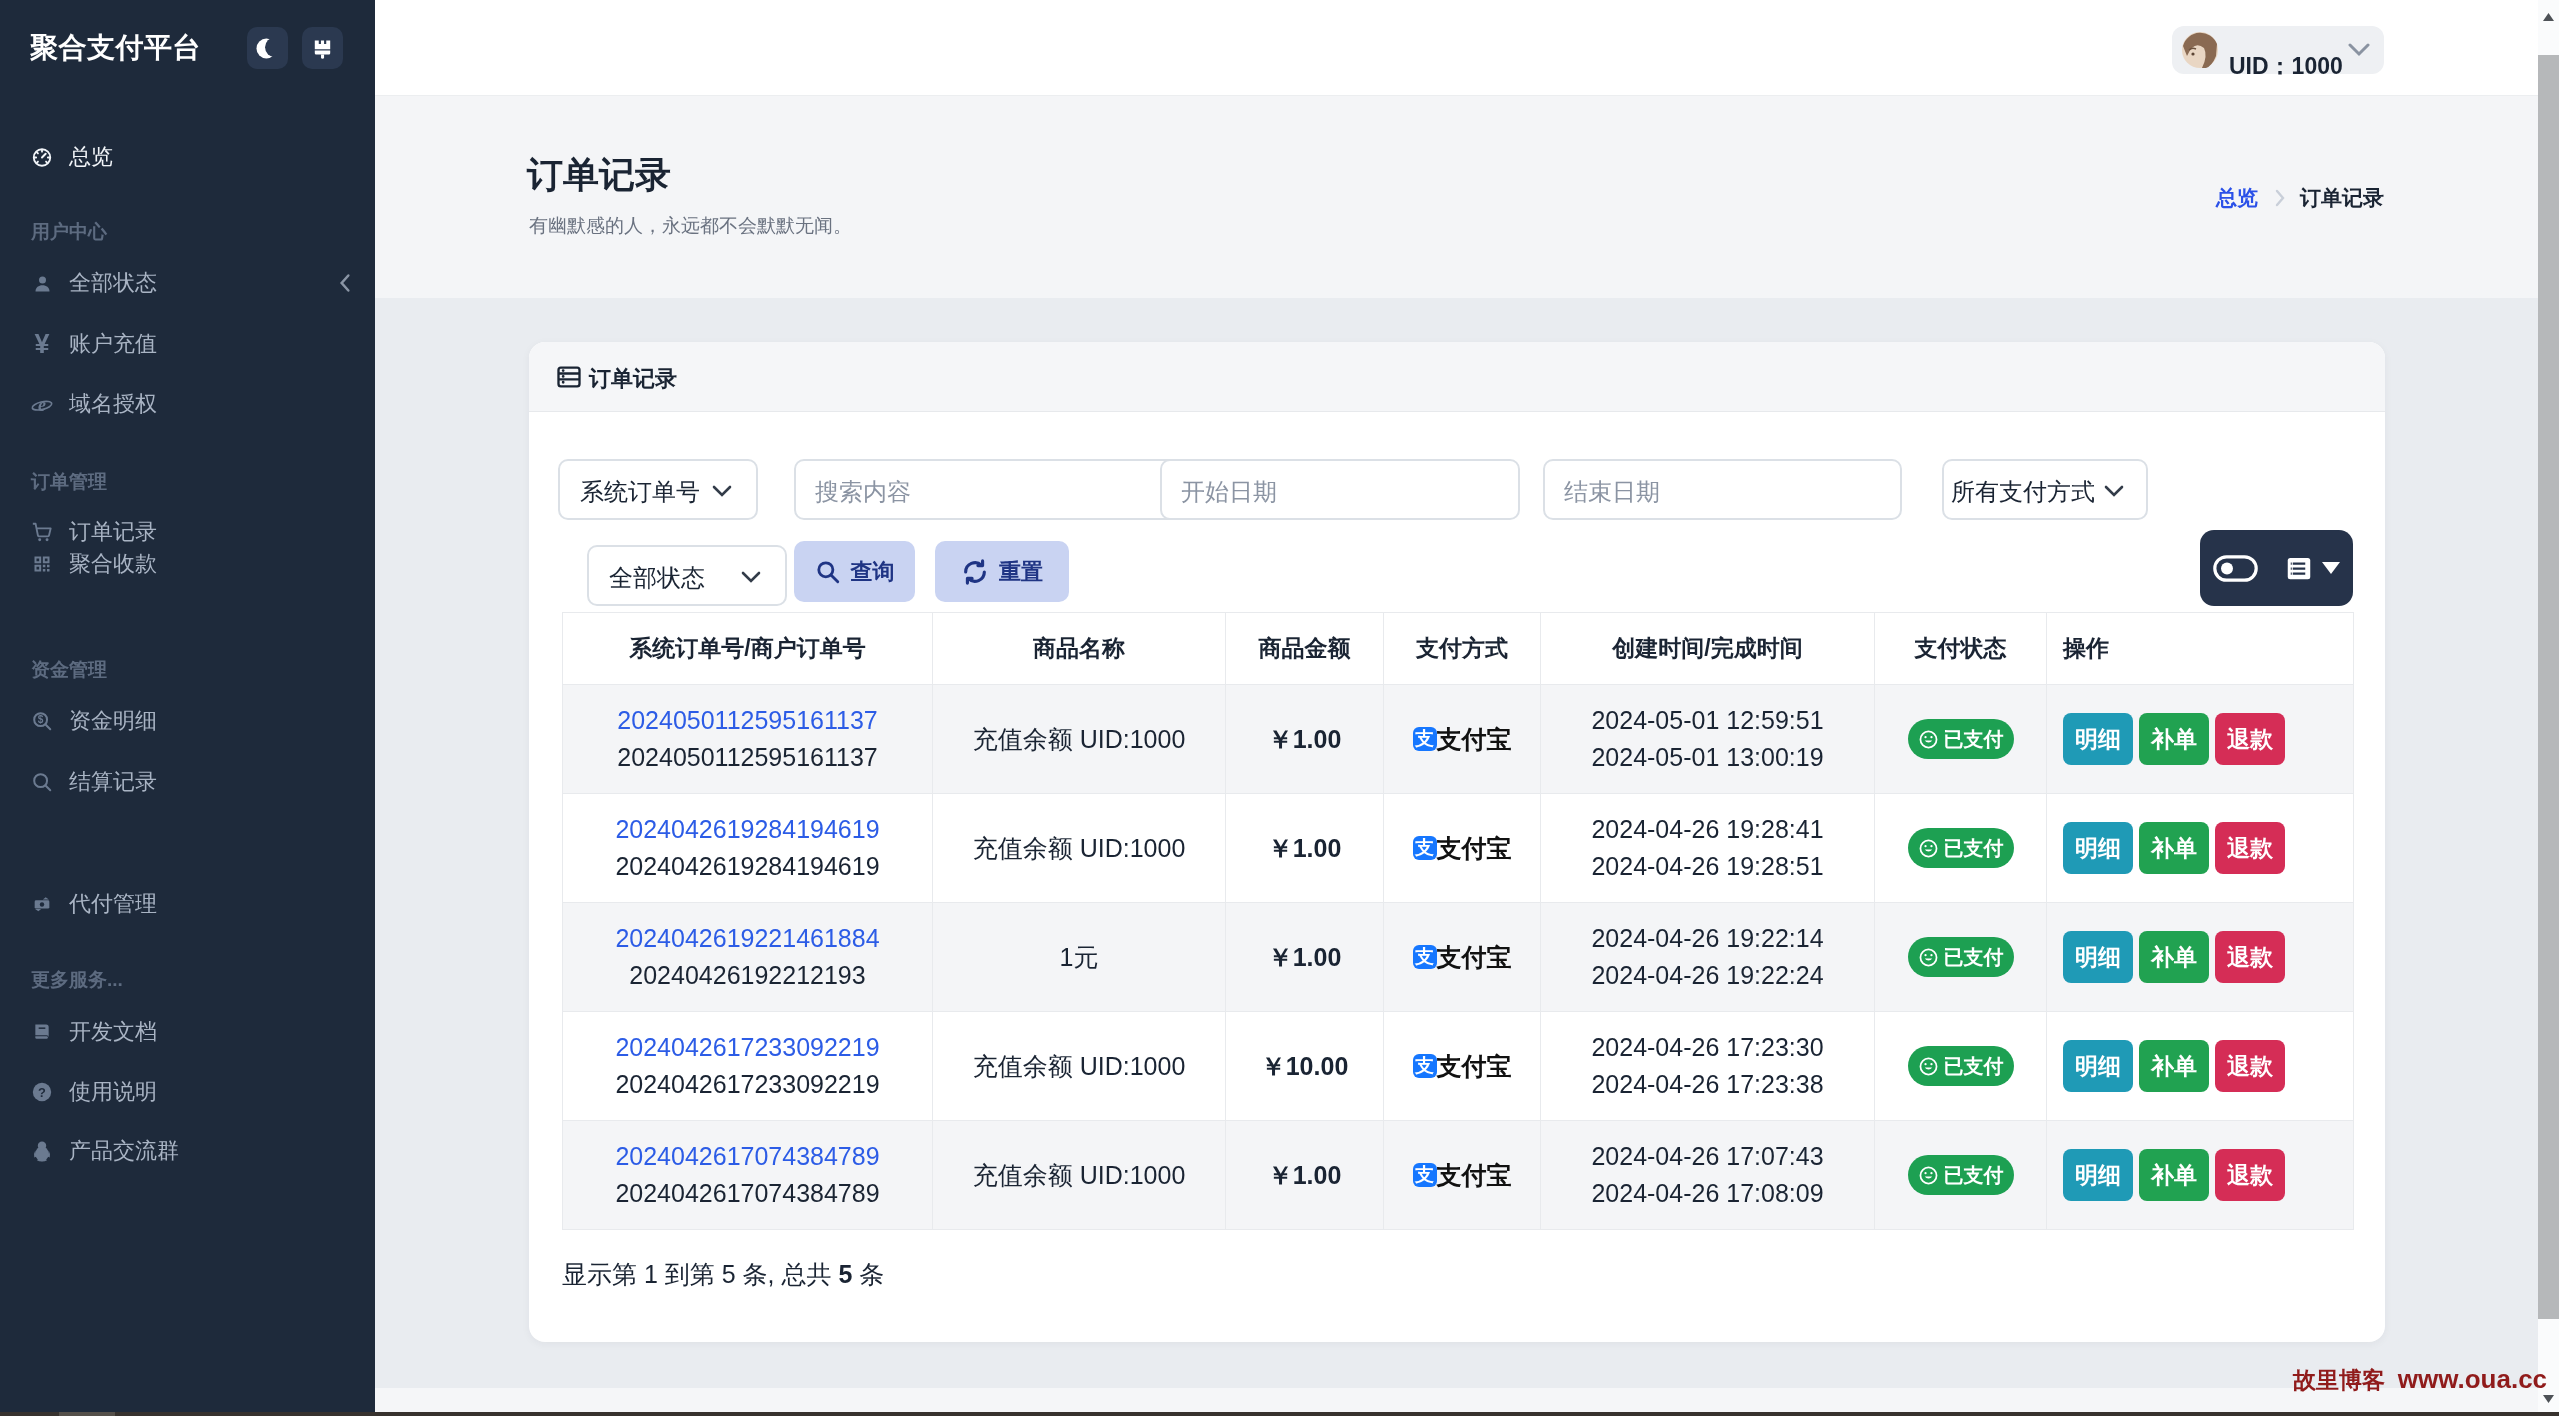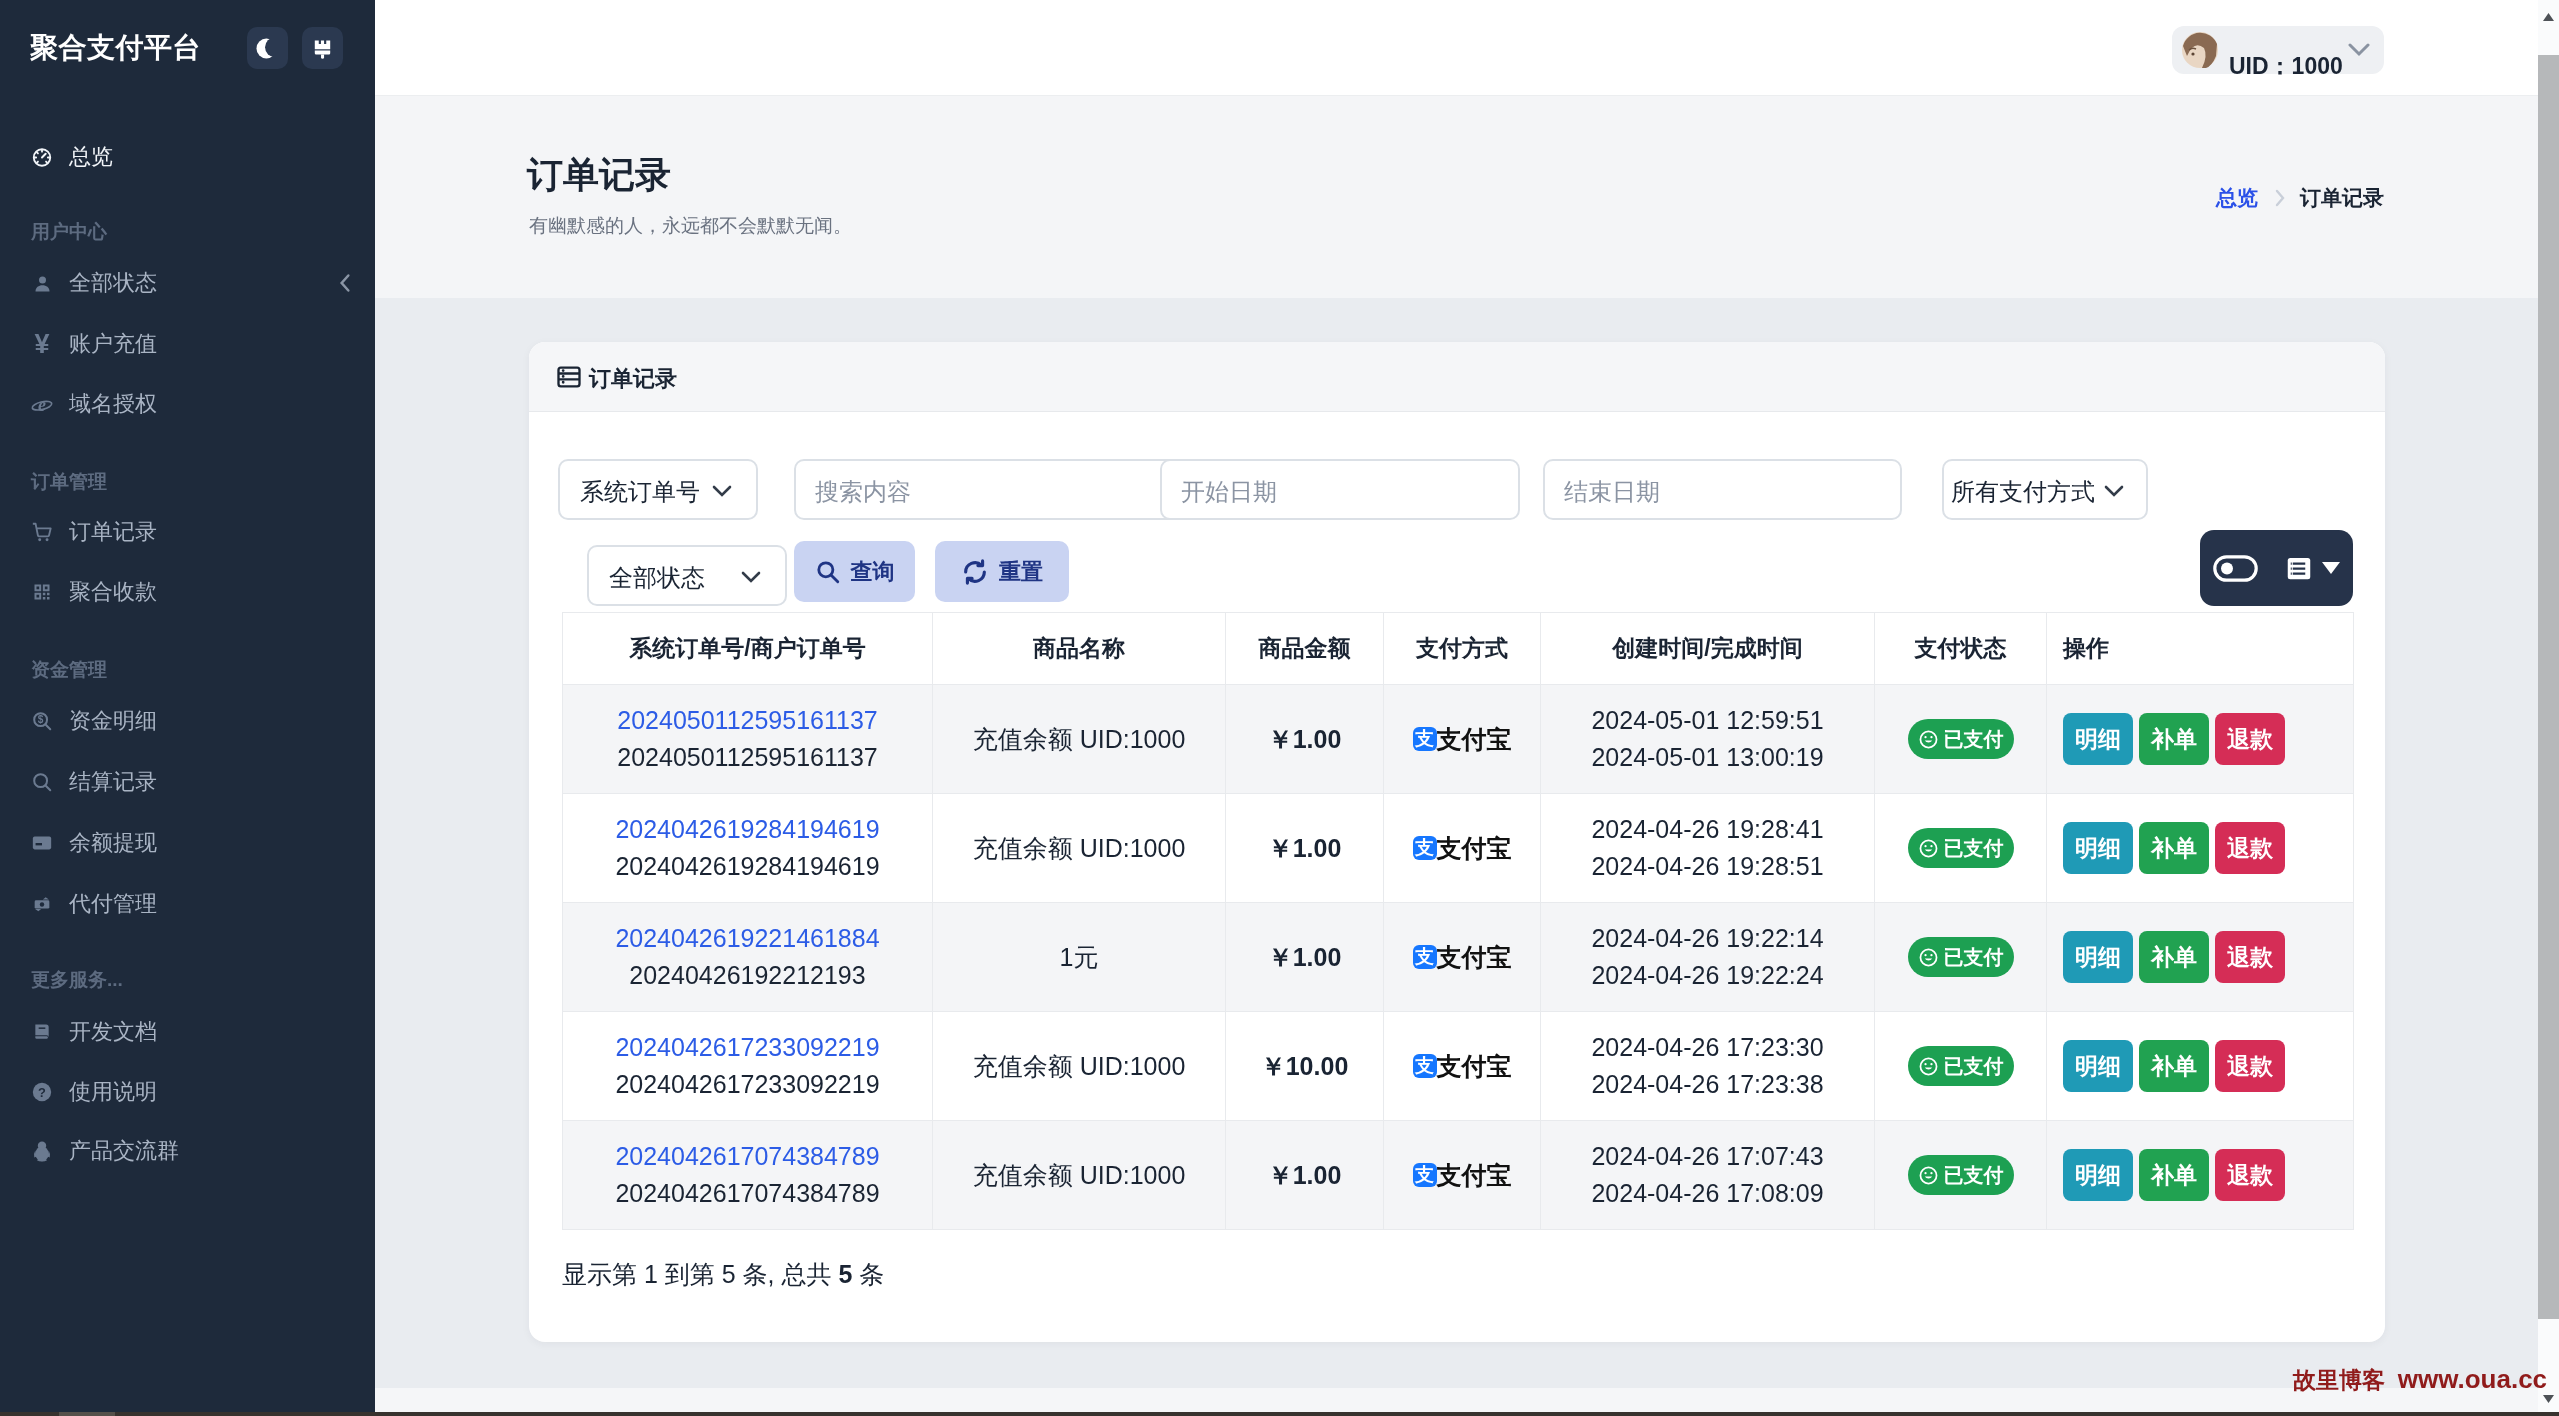--- a/index.html
+++ b/index.html
@@ -136,21 +136,21 @@
   <div class="nav-item abs" style="top:502px;">
     <span class="nicon">
         <svg width="22" height="22" viewBox="0 0 24 24" fill="none" stroke="#6b7a90" stroke-width="2">
           <path d="M2 3h3l2.5 12.5a1.5 1.5 0 0 0 1.5 1.2h9.2a1.5 1.5 0 0 0 1.5-1.2L21.5 8H6" stroke-linejoin="round"></path>
           <circle cx="9.5" cy="20.5" r="1.6" fill="#6b7a90" stroke="none"></circle>
           <circle cx="17.5" cy="20.5" r="1.6" fill="#6b7a90" stroke="none"></circle>
         </svg>
       </span>
     <span class="ntext">订单记录</span>
   </div>
-  <div class="nav-item abs" style="top:562px;">
+  <div class="nav-item abs" style="top:534px;">
     <span class="nicon">
         <svg width="20" height="20" viewBox="0 0 24 24" fill="#6b7a90">
           <path d="M3 3h8v8H3zM5.4 5.4h3.2v3.2H5.4z" fill-rule="evenodd"></path>
           <path d="M13 3h8v8h-8zM15.4 5.4h3.2v3.2h-3.2z" fill-rule="evenodd"></path>
           <path d="M3 13h8v8H3zM5.4 15.4h3.2v3.2H5.4z" fill-rule="evenodd"></path>
           <path d="M13 13h3v3h-3zM18 13h3v3h-3zM13 18h3v3h-3zM18 18h3v3h-3z"></path>
         </svg>
       </span>
     <span class="ntext">聚合收款</span>
   </div>
@@ -166,29 +166,20 @@
     <span class="ntext">资金明细</span>
   </div>
   <div class="nav-item abs" style="top:752px;">
     <span class="nicon">
         <svg width="22" height="22" viewBox="0 0 24 24" fill="none" stroke="#6b7a90" stroke-width="2.2">
           <circle cx="10.5" cy="10.5" r="7"></circle>
           <path d="M15.8 15.8 L21 21" stroke-linecap="round"></path>
         </svg>
       </span>
     <span class="ntext">结算记录</span>
-  </div>
-  <div class="nav-item abs" style="top:813px;">
-    <span class="nicon">
-        <svg width="22" height="22" viewBox="0 0 24 24" fill="#6b7a90">
-          <rect x="2" y="5" width="20" height="14" rx="2"></rect>
-          <rect x="5" y="12" width="7" height="2.6" fill="#1e2a3b"></rect>
-        </svg>
-      </span>
-    <span class="ntext">余额提现</span>
   </div>
   <div class="nav-item abs" style="top:874px;">
     <span class="nicon">
         <svg width="24" height="24" viewBox="0 0 24 24" fill="#6b7a90">
           <rect x="4" y="8" width="16" height="9" rx="1.5"></rect>
           <circle cx="12" cy="12.5" r="2.4" fill="#1e2a3b"></circle>
           <path d="M16 4.5 L19.5 7 H13z"></path>
           <path d="M8 20 L4.5 17.5 H11z"></path>
         </svg>
       </span>

